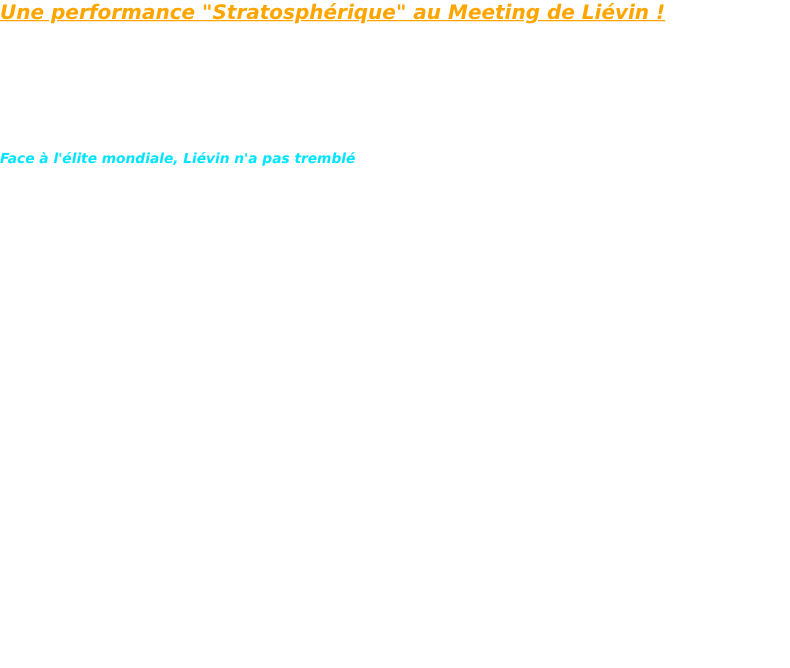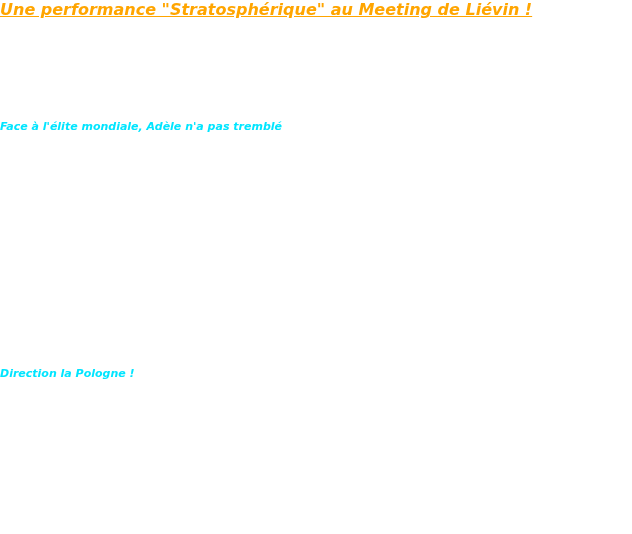--- a/index.html
+++ b/index.html
@@ -46,17 +46,16 @@
   .sub-1 { top: 120px; left: 0px; }
   .sub-2 { top: 367px; left: 0px; }
 </style>
 </head>
 <body>
 
 <div class="page">
 
   <div class="block headline">Une performance "Stratosphérique" au Meeting de Liévin !</div>
 
-  <div class="block subhead sub-1">Face à l'élite mondiale, Adèle n'a pas tremblé</div>
+  <div class="block subhead sub-1">Face à l'élite mondiale, Liévin n'a pas tremblé</div>
 
-  <div class="block subhead sub-2">Direction la Pologne !</div>
 
 </div>
 
 </body></html>

